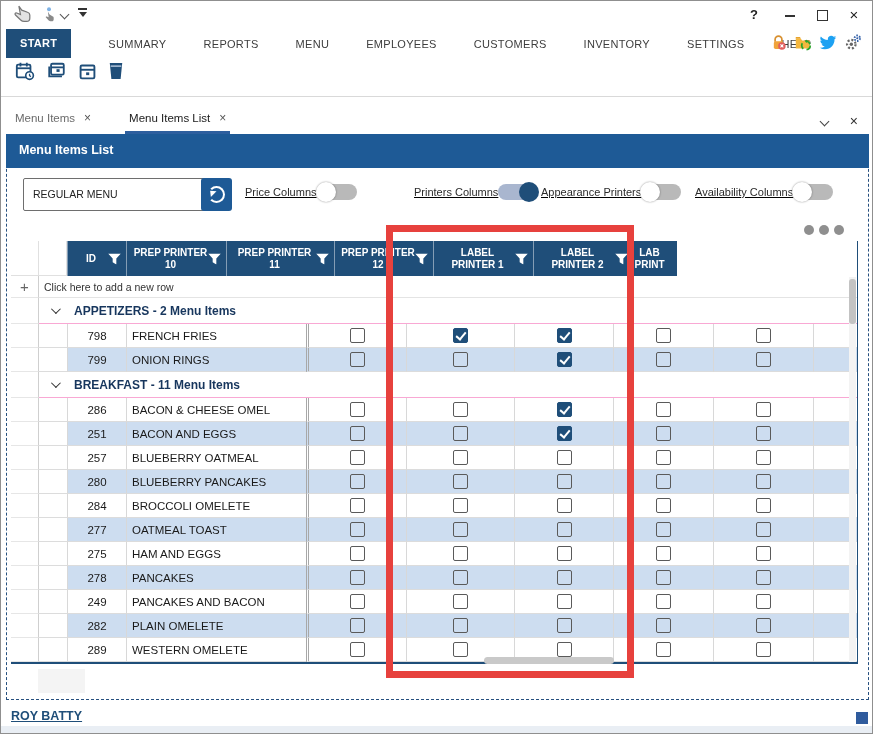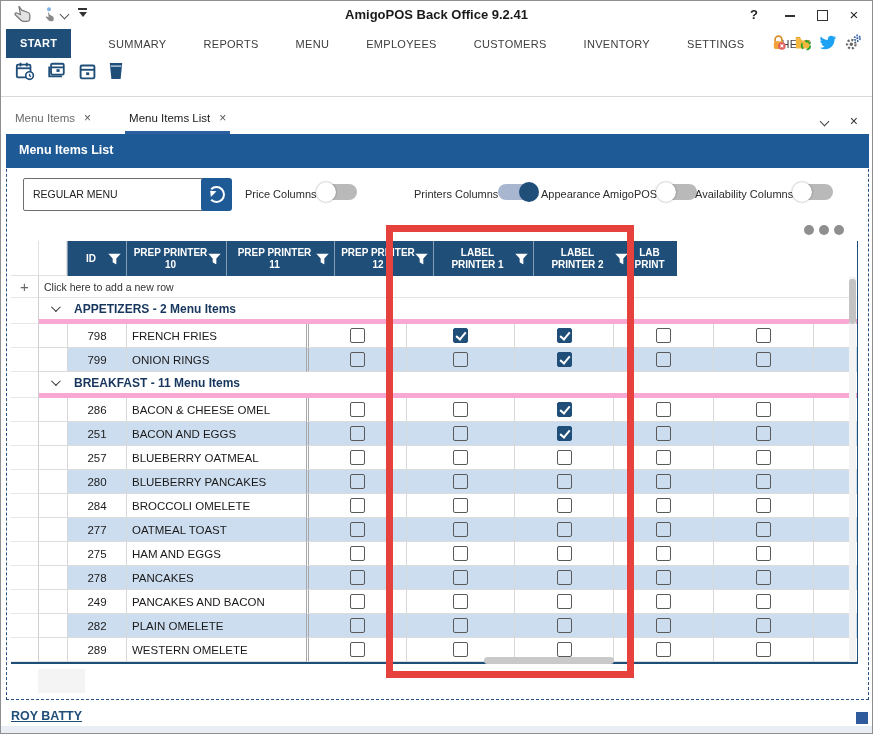--- a/index.html
+++ b/index.html
@@ -41,21 +41,21 @@
 
   
   .dd{position:absolute;left:22px;top:177px;width:200px;height:33px;border:1px solid #6e6e6e;border-radius:2px;
       box-sizing:border-box;font-size:10.5px;color:#222;line-height:31px;padding-left:9px;background:#fff;}
   .dd .chev{position:absolute;right:11px;top:11px;}
   .chev{width:6px;height:6px;border-right:1.6px solid #444;border-bottom:1.6px solid #444;transform:rotate(45deg);display:inline-block;}
   .refresh-btn{position:absolute;left:200px;top:177px;width:31px;height:33px;background:#1e5a96;border-radius:3px;
       display:flex;align-items:center;justify-content:center;}
   .refresh-ring{width:13px;height:13px;border:2.2px solid #fff;border-left-color:transparent;border-radius:50%;position:relative;}
   .refresh-ring::after{content:"";position:absolute;left:-4px;top:-1px;border:4px solid transparent;border-right:5px solid #fff;transform:rotate(45deg);}
-  .tgroup{position:absolute;top:183px;display:flex;align-items:flex-end;gap:0;}
+  .tgroup{position:absolute;top:183px;display:flex;align-items:center;gap:0;text-decoration:underline;}
   .tlabel{font-size:11px;color:#2b2b2b;white-space:nowrap;}
   .toggle{position:relative;width:40px;height:16px;border-radius:8px;background:#b9b9b9;}
   .toggle .knob{position:absolute;top:-2px;left:-1px;width:20px;height:20px;border-radius:50%;background:#fff;
       box-shadow:0 0 2px rgba(0,0,0,.45);}
   .toggle.on{background:#a9b6cf;}
   .toggle.on .knob{left:auto;right:-1px;background:#1f4e79;box-shadow:none;}
   .dots{position:absolute;left:803px;top:224px;display:flex;gap:5px;}
   .dots i{width:10px;height:10px;border-radius:50%;background:#8f8f8f;}
 
   
@@ -68,21 +68,21 @@
          display:flex;align-items:center;justify-content:center;}
   .hcell .hl{font-size:10px;font-weight:bold;line-height:12px;text-align:center;white-space:pre-line;padding-right:12px;}
   .hcell + .hcell{border-left:1px solid rgba(255,255,255,.45);}
   .hcell.white{background:#fff;border-left:none;border-right:1px solid #e0e0e0;border-bottom:1px solid #e0e0e0;}
   .funnel{position:absolute;right:5px;top:50%;transform:translateY(-50%);}
   .addrow{height:22px;}
   .addrow .spancell{flex:none;box-sizing:border-box;border-bottom:1px solid #e4e4e4;font-size:10.5px;color:#333;
          display:flex;align-items:center;padding-left:5px;background:#fff;}
   .plus{font-size:15px;color:#666;line-height:1;}
   .grouprow{height:26px;}
-  .grouprow .spancell{flex:none;display:flex;align-items:center;border-bottom:5px solid #f9a8d4;background:#fff;box-sizing:border-box;}
+  .grouprow .spancell{flex:none;display:flex;align-items:center;border-bottom:1px solid #f9a8d4;background:#fff;box-sizing:border-box;}
   .gchev{margin-left:12px;width:6px;height:6px;border-right:1.6px solid #333;border-bottom:1.6px solid #333;transform:rotate(45deg) translateY(-2px);}
   .gname{margin-left:16px;font-size:12px;font-weight:bold;color:#17365d;}
   .drow{height:24px;text-align:center;}
   .dcell{flex:none;box-sizing:border-box;border-bottom:1px solid #dcdcdc;background:#fff;
          display:flex;align-items:center;justify-content:center;font-size:11.5px;color:#1a1a1a;}
   .dcell.name{justify-content:flex-start;padding-left:5px;}
   .dcell.bl{border-left:1px solid #d8d8d8;}
   .dcell.dbl{border-left:3px double #a8a8a8;}
   .drow.alt .dcell.tint{background:#cdddf0;}
   .cb{position:relative;width:15px;height:15px;border:1px solid #5a5a5a;border-radius:2px;box-sizing:border-box;background:transparent;}
@@ -128,21 +128,20 @@
             <circle cx="12" cy="4" r="3.5" fill="#7fb2e5"></circle>
             <path d="M10 8l1.4 10-3.4-1.4c-1.4-.5-2.3 1-1.3 1.9l4.8 5c.9.9 2 1.4 3.3 1.4h2.3c1.8 0 3.1-1.3 3.1-3.1v-3.2c0-1.3-.9-2.2-2.2-2.6L13 13z" fill="#8a8a8a"></path>
           </svg>
         <span class="chev" style="border-color:#555;"></span>
       </span>
       <span class="cust-icon">
         <span class="bar"></span>
           <span class="tri"></span>
       </span>
     </div>
-    <div class="app-title">AmigoPOS Back Office 9.2.41</div>
     <div class="winbtn" style="right:108px;font-weight:bold;">?</div>
     <div class="winbtn" style="right:72px;"><span class="minbar"></span></div>
     <div class="winbtn" style="right:40px;"><span class="maxbox"></span></div>
     <div class="winbtn" style="right:8px;font-size:15px;">×</div>
   </div>
 
   <div class="menubar">
     <div class="menu-items" id="menu-items">
         <div class="mitem active">START</div>
         <div class="mitem">SUMMARY</div>
@@ -257,21 +256,21 @@
           <span class="knob"></span>
         </span>
       </div>
       <div class="tgroup" style="left: 413px;">
         <span class="tlabel">Printers Columns</span>
         <span class="toggle on">
           <span class="knob"></span>
         </span>
       </div>
       <div class="tgroup" style="left: 540px;">
-        <span class="tlabel">Appearance AmigoPOS</span>
+        <span class="tlabel">Appearance Printers</span>
         <span class="toggle">
           <span class="knob"></span>
         </span>
       </div>
       <div class="tgroup" style="left: 694px;">
         <span class="tlabel">Availability Columns</span>
         <span class="toggle">
           <span class="knob"></span>
         </span>
       </div>

